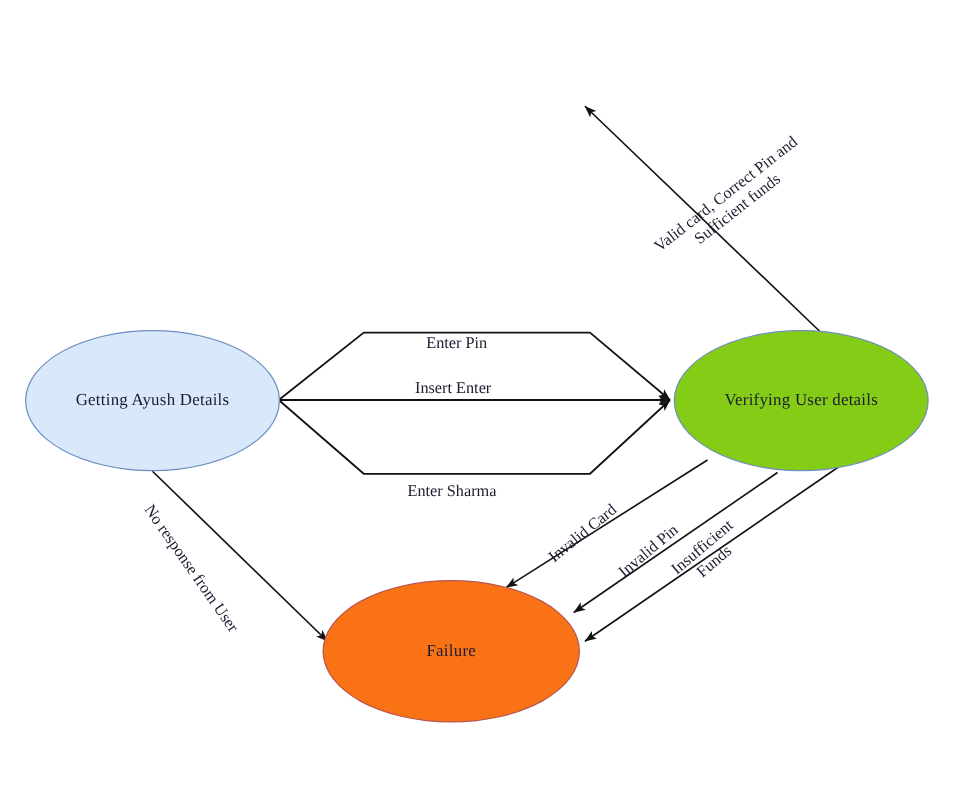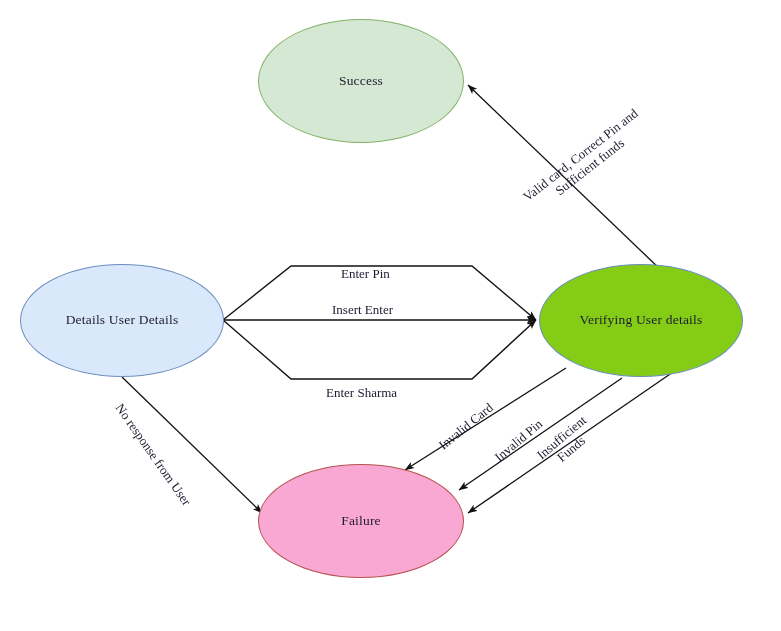--- a/index.html
+++ b/index.html
@@ -65,21 +65,21 @@
     width: 204px;
     height: 113px;
     background: #84cc16;
     border: 1px solid #6c8ebf;
   }
   #node-failure {
     left: 258px;
     top: 464px;
     width: 206px;
     height: 114px;
-    background: #f9a8d4;
+    background: #f97316;
     border: 1px solid #b85450;
   }
   .edge-label {
     position: absolute;
     font-family: "Liberation Serif", "DejaVu Serif", serif;
     font-size: 13px;
     color: #1c1c30;
     white-space: nowrap;
     line-height: 1.15;
   }
@@ -150,26 +150,23 @@
 
     <path d="M 122,377 L 262,513" fill="none" stroke="#111111" stroke-width="1.3" marker-end="url(#arrow)"></path>
 
     <path d="M 566,368 L 405,470" fill="none" stroke="#111111" stroke-width="1.3" marker-end="url(#arrow)"></path>
 
     <path d="M 622,378 L 459,490" fill="none" stroke="#111111" stroke-width="1.3" marker-end="url(#arrow)"></path>
 
     <path d="M 676,370 L 468,513" fill="none" stroke="#111111" stroke-width="1.3" marker-end="url(#arrow)"></path>
   </svg>
 
-  <div class="node" id="node-success">
-    <span class="node-label">Success</span>
-  </div>
 
   <div class="node" id="node-getting">
-    <span class="node-label">Details User Details</span>
+    <span class="node-label">Getting Ayush Details</span>
   </div>
 
   <div class="node" id="node-verifying">
     <span class="node-label">Verifying User details</span>
   </div>
 
   <div class="node" id="node-failure">
     <span class="node-label">Failure</span>
   </div>
 

